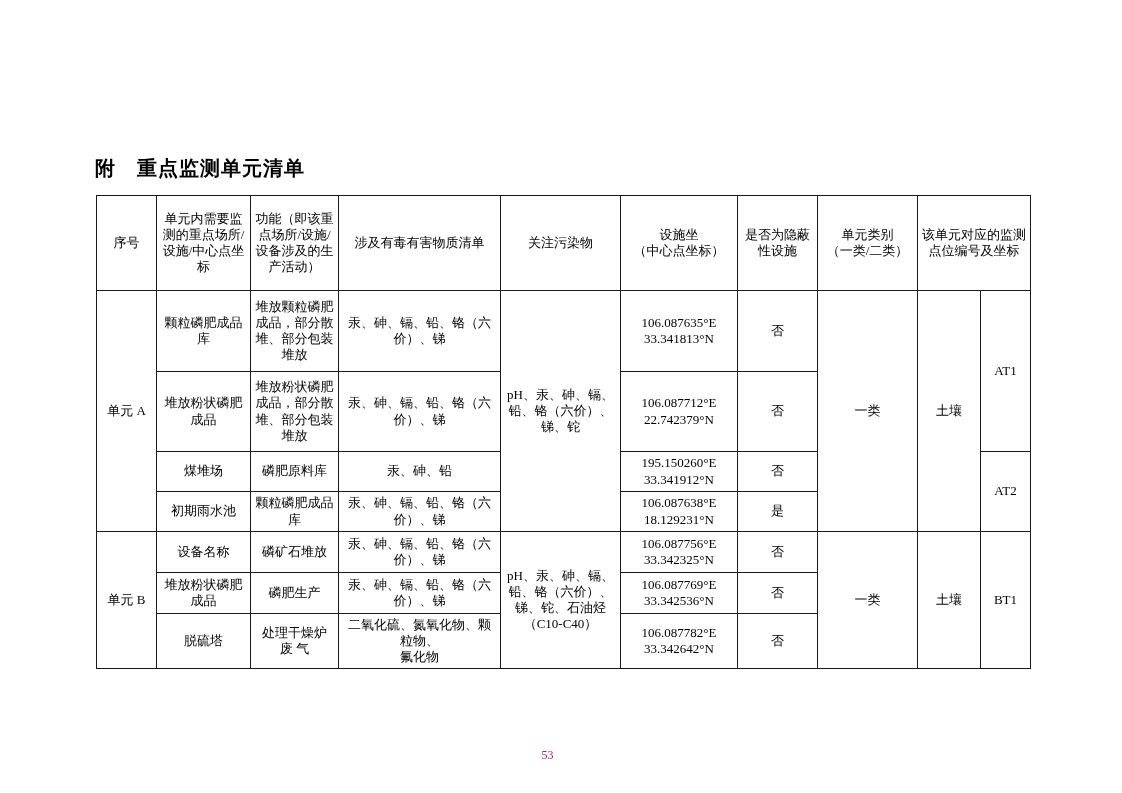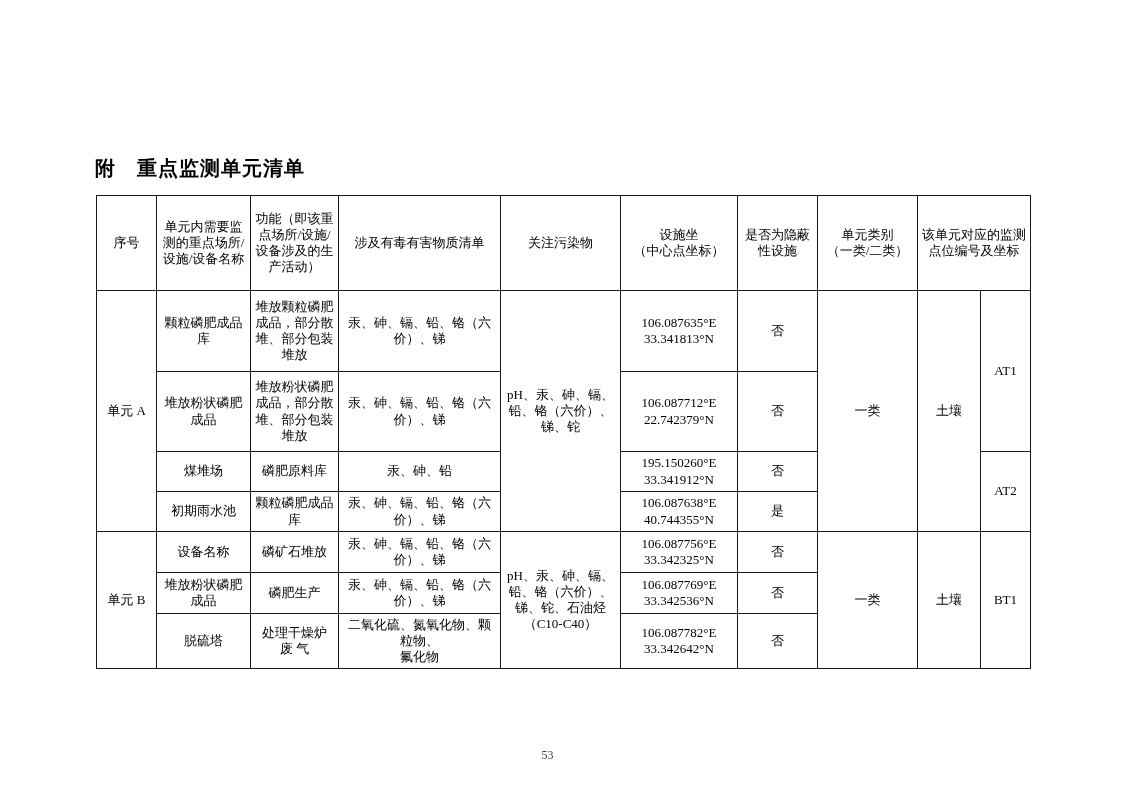--- a/index.html
+++ b/index.html
@@ -71,21 +71,21 @@
   
   .c-place { padding: 2px 10px; }
   .c-func  { padding: 2px 8px; }
   .page-number {
     position: absolute;
     left: 0;
     top: 748px;
     width: 100%;
     text-align: center;
     font-size: 12px;
-    color: #404040;
+    color: #be185d;
   }
 </style>
 </head>
 <body>
 
 <div class="page">
 
   <div class="doc-title">附　重点监测单元清单</div>
 
   <table class="monitor-table">
@@ -97,21 +97,21 @@
         <col class="c5">
       <col class="c6">
         <col class="c7">
         <col class="c8">
         <col class="c9a">
         <col class="c9b">
     </colgroup>
     <tbody>
       <tr class="hdr">
         <th>序号</th>
-        <th class="c-place">单元内需要监测的重点场所/设施/设备名称</th>
+        <th class="c-place">单元内需要监测的重点场所/设施/中心点坐标</th>
         <th class="c-func">功能（即该重点场所/设施/设备涉及的生产活动）</th>
         <th>涉及有毒有害物质清单</th>
         <th>关注污染物</th>
         <th>设施坐
 （中心点坐标）</th>
         <th>是否为隐蔽性设施</th>
         <th>单元类别
 （一类/二类）</th>
         <th colspan="2">该单元对应的监测点位编号及坐标</th>
       </tr>
@@ -144,21 +144,21 @@
         <td>195.150260°E
 33.341912°N</td>
         <td>否</td>
         <td rowspan="2">AT2</td>
       </tr>
       <tr class="r4">
         <td class="c-place">初期雨水池</td>
         <td class="c-func">颗粒磷肥成品库</td>
         <td>汞、砷、镉、铅、铬（六价）、锑</td>
         <td>106.087638°E
-40.744355°N</td>
+18.129231°N</td>
         <td>是</td>
       </tr>
 
       <tr class="r5">
         <td rowspan="3">单元 B</td>
         <td class="c-place">设备名称</td>
         <td class="c-func">磷矿石堆放</td>
         <td>汞、砷、镉、铅、铬（六价）、锑</td>
         <td rowspan="3">pH、汞、砷、镉、铅、铬（六价）、锑、铊、石油烃（C10-C40）</td>
         <td>106.087756°E

